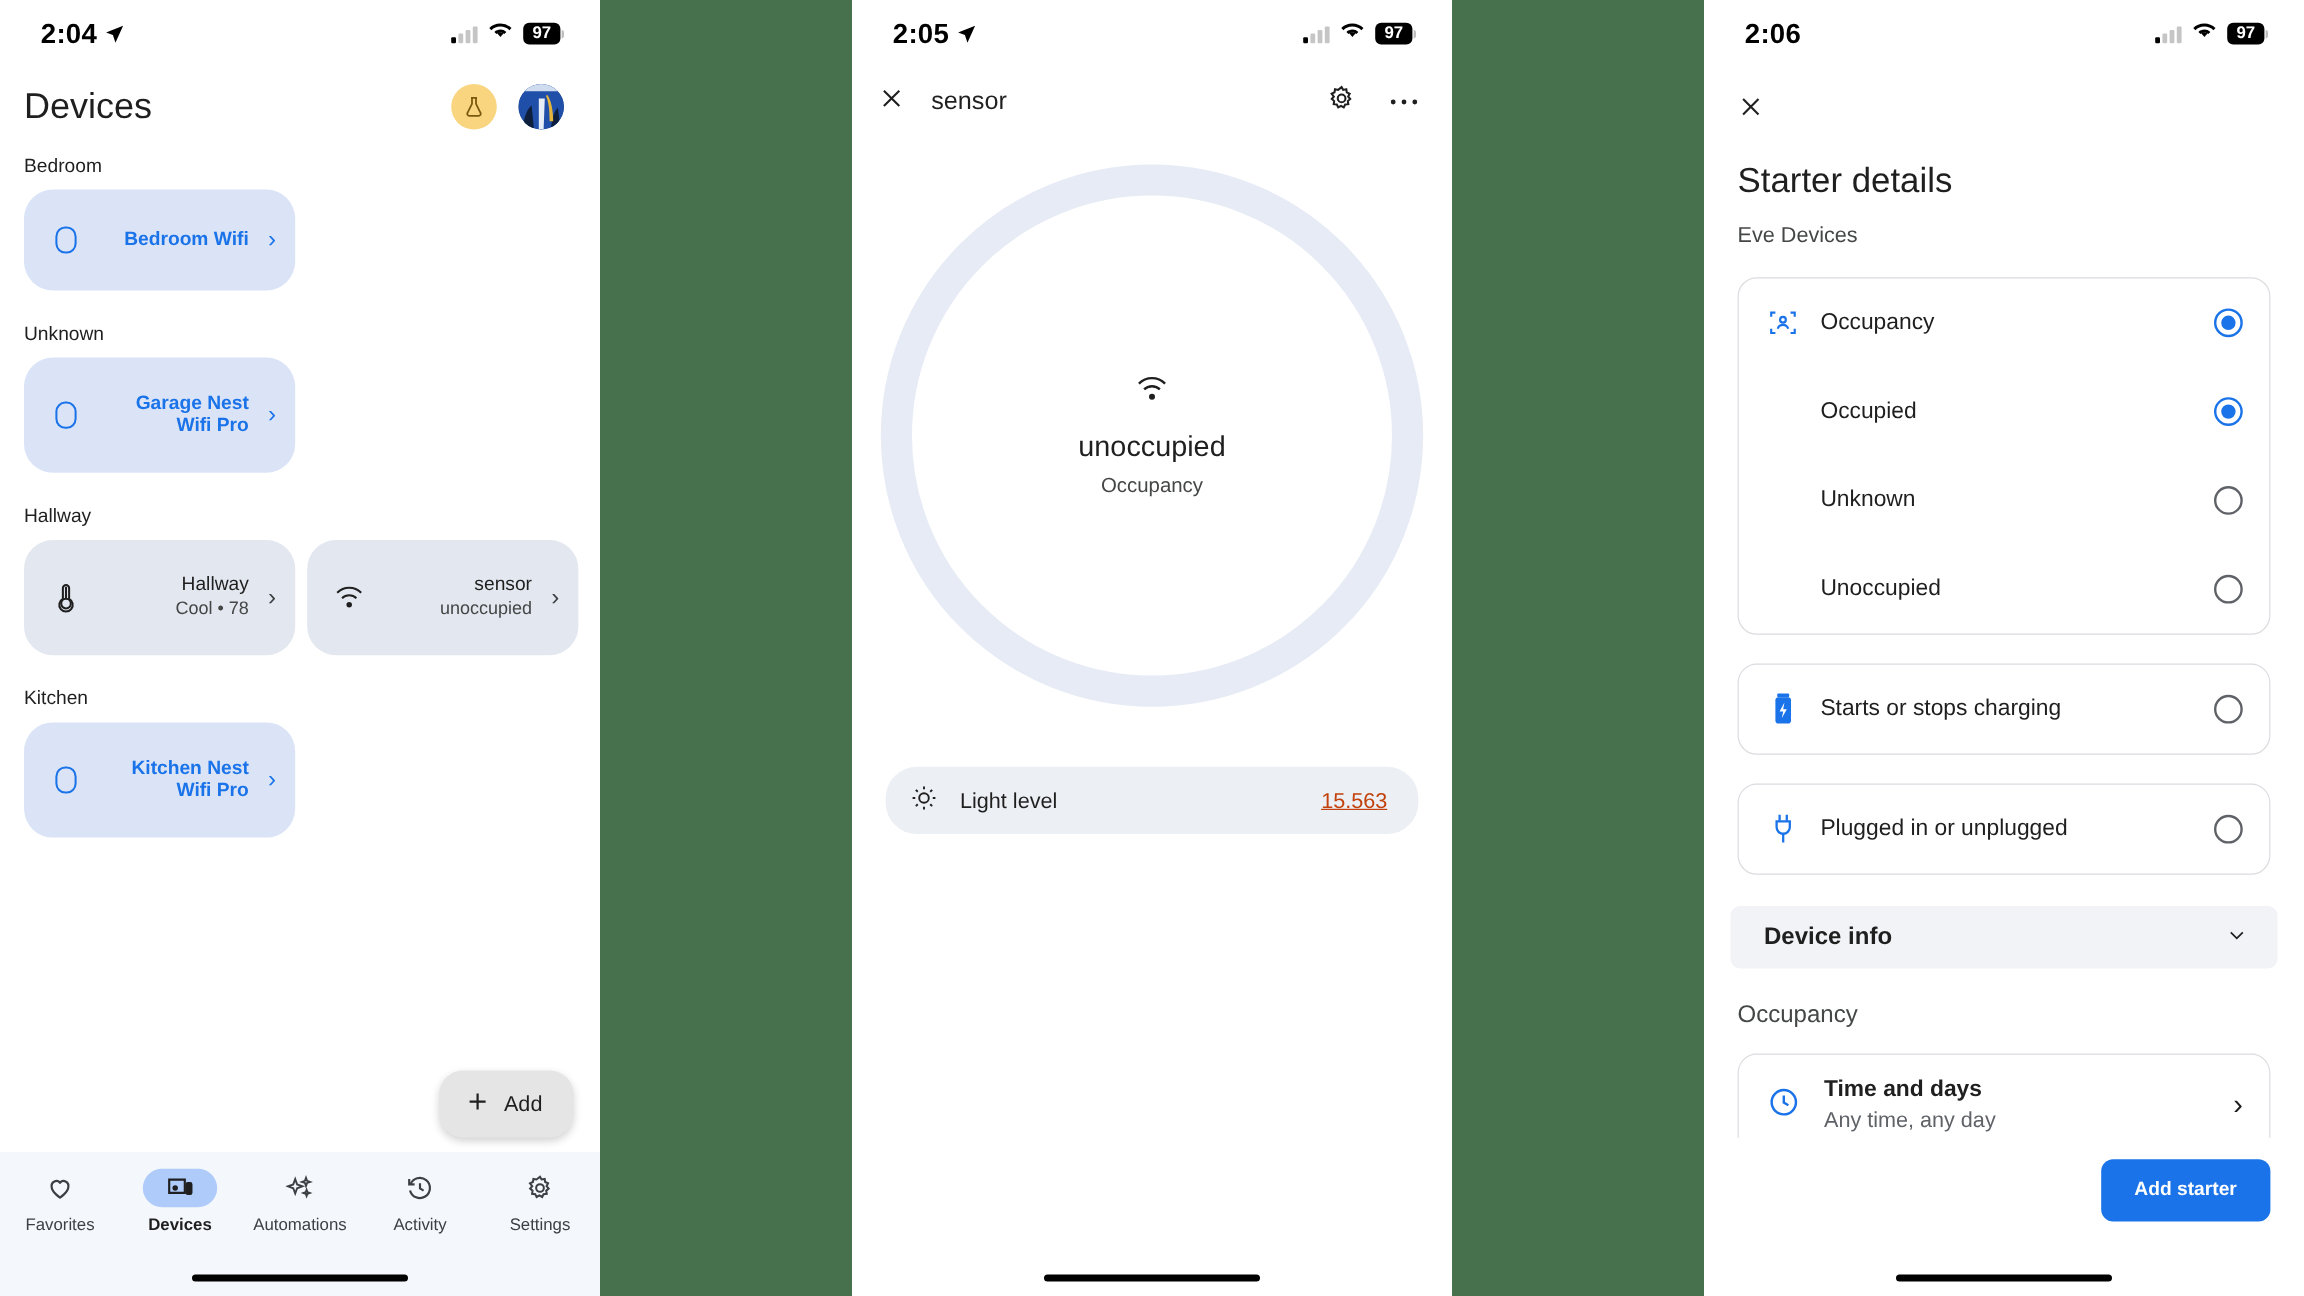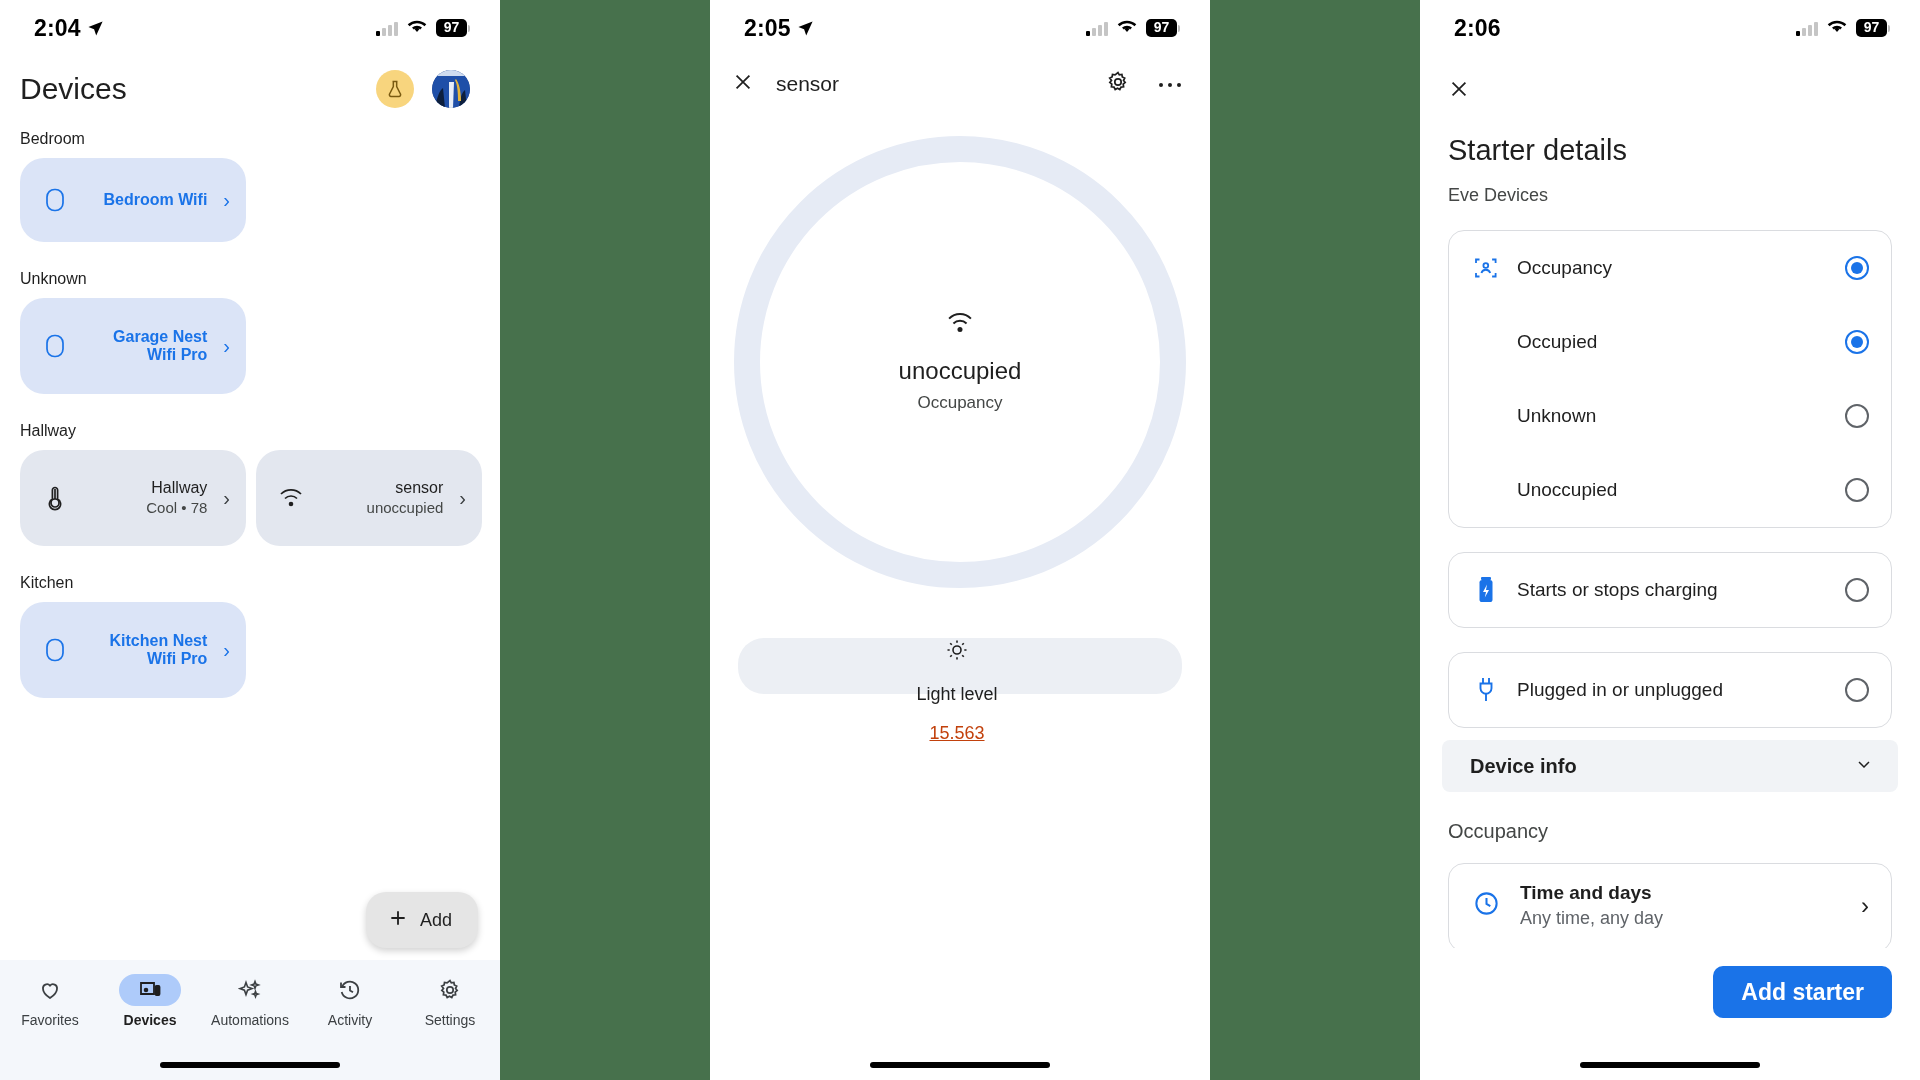--- a/index.html
+++ b/index.html
@@ -118,21 +118,21 @@
   .dial-wrap { display: flex; justify-content: center; margin-top: 38px; }
   .dial {
     width: 452px; height: 452px; border-radius: 50%;
     border: 26px solid #e6ebf5;
     display: flex; flex-direction: column; align-items: center; justify-content: center;
   }
   .dial-state { font-size: 24px; color: #1f1f1f; margin-top: 18px; }
   .dial-sub { font-size: 17px; color: #444746; margin-top: 8px; }
   .lightcard {
     margin: 50px 28px 0 28px; background: #eceff4; border-radius: 26px;
-    height: 56px; display: flex; align-items: center; padding: 0 26px 0 20px; gap: 18px; flex-direction: column;
+    height: 56px; display: flex; align-items: center; padding: 0 26px 0 20px; gap: 18px;
   }
   .lc-label { font-size: 18px; color: #1f1f1f; flex: 1 1 auto; }
   .lc-value { font-size: 18px; color: #c2410c; font-weight: 400; text-decoration: underline; }
 
   
   .st-topbar { padding: 22px 0 0 28px; }
   .st-h1 { font-size: 29px; color: #1f1f1f; padding: 30px 28px 0 28px; font-weight: 400; }
   .st-sub { font-size: 18px; color: #444746; padding: 18px 28px 0 28px; }
   .st-card {
     margin: 24px 28px 0 28px; border: 1px solid #dadce0; border-radius: 16px;
@@ -146,42 +146,42 @@
   .st-row.sub .r-label { padding-left: 44px; }
   .radio {
     width: 24px; height: 24px; border-radius: 50%;
     border: 2px solid #5f6368; flex: none; position: relative;
   }
   .radio.on { border-color: #1a73e8; }
   .radio.on::after {
     content: ""; position: absolute; inset: 4px; border-radius: 50%; background: #1a73e8;
   }
   .st-devinfo {
-    margin: 12px 22px 0 22px; background: #f1f3f6; border-radius: 8px;
+    margin: 26px 22px 0 22px; background: #f1f3f6; border-radius: 8px;
     height: 52px; display: flex; align-items: center; justify-content: space-between;
     padding: 0 24px 0 28px;
   }
   .st-devinfo span.t { font-size: 20px; color: #1f1f1f; font-weight: 700; }
   .st-cond { font-size: 20px; color: #444746; padding: 28px 28px 0 28px; }
   .cond-card {
     margin: 20px 28px 0 28px; border: 1px solid #dadce0; border-radius: 16px;
     background: #fff; display: flex; align-items: center; gap: 20px;
     padding: 18px 22px 22px 24px;
   }
   .cond-text { flex: 1 1 auto; }
   .cond-t { font-size: 19px; font-weight: 700; color: #1f1f1f; }
   .cond-s { font-size: 18px; color: #5f6368; margin-top: 4px; }
   .st-footer {
     position: absolute; left: 0; bottom: 0; width: 100%; height: 132px;
     background: #fff; display: flex; align-items: flex-start; justify-content: flex-end;
     padding: 18px 28px 0 0;
   }
   .btn-primary {
     background: #1a73e8; color: #fff; border: none; border-radius: 10px;
-    height: 52px; padding: 0 28px; font-size: 23px; font-weight: 700;
+    height: 52px; padding: 0 28px; font-size: 16px; font-weight: 700;
     font-family: "Liberation Sans", sans-serif; cursor: pointer;
   }
 </style>
 </head>
 <body>
 
 <div class="stage">
 
   <div class="panel" id="panel-devices">
 

